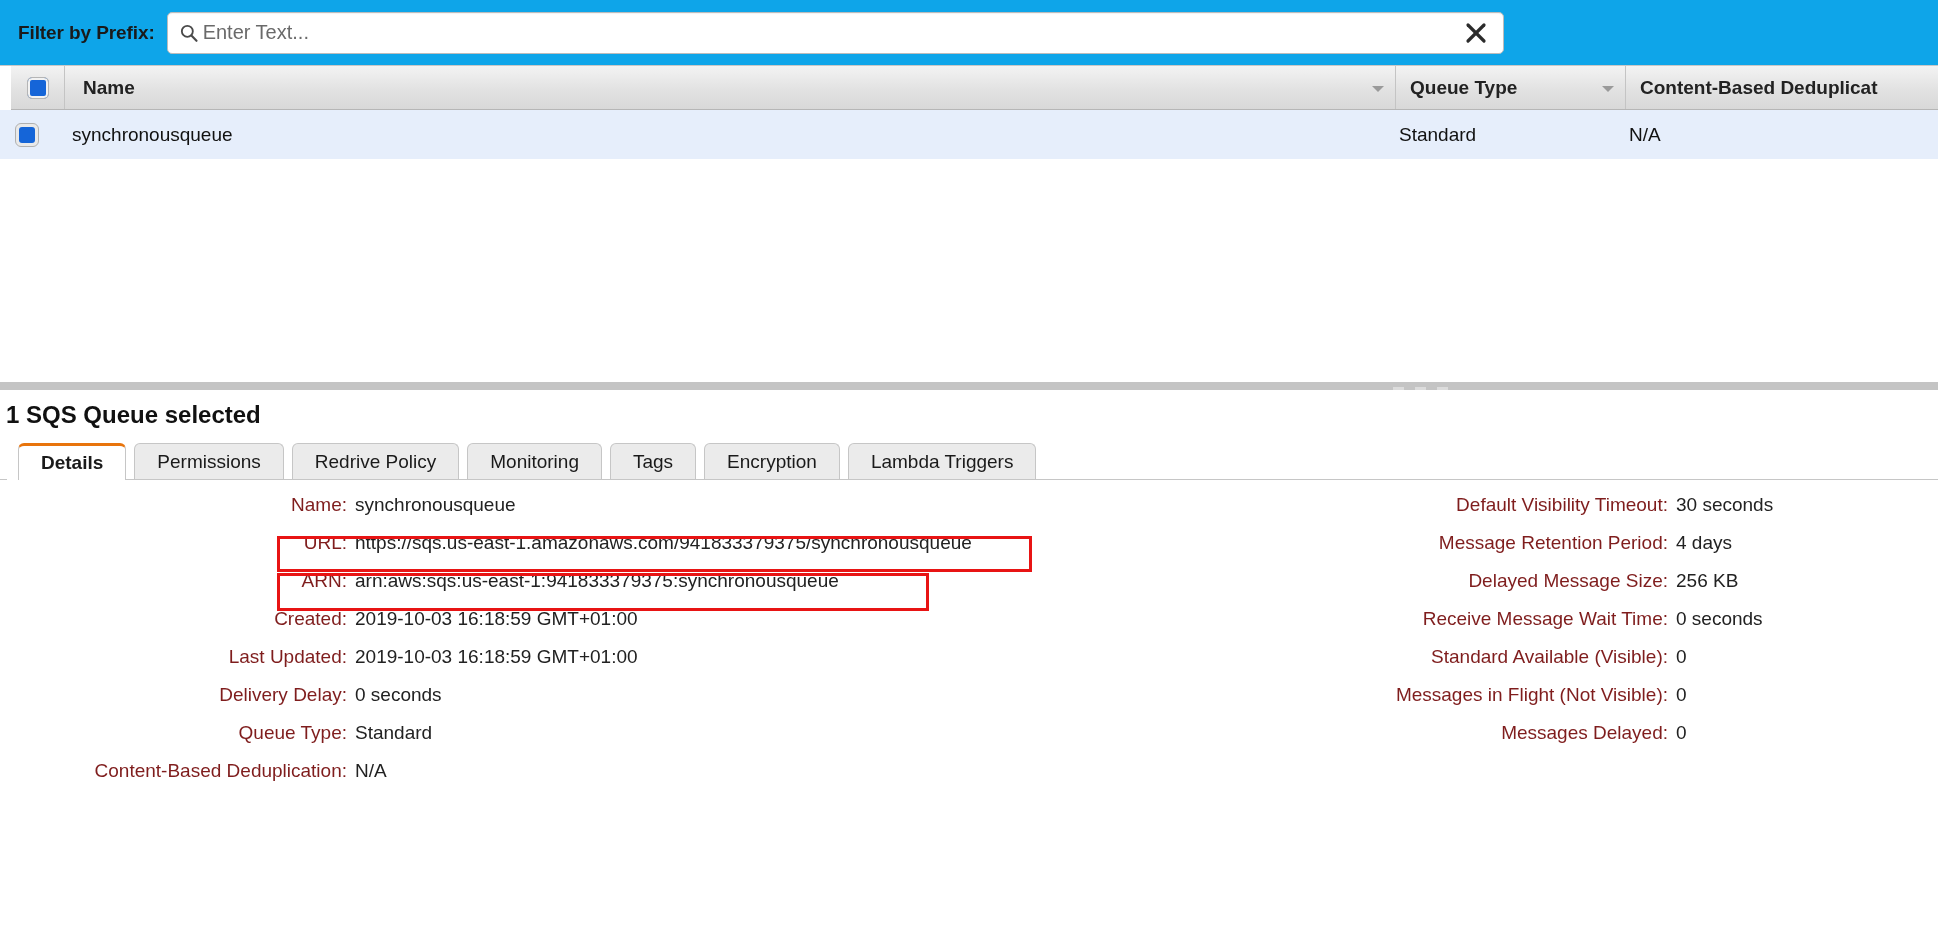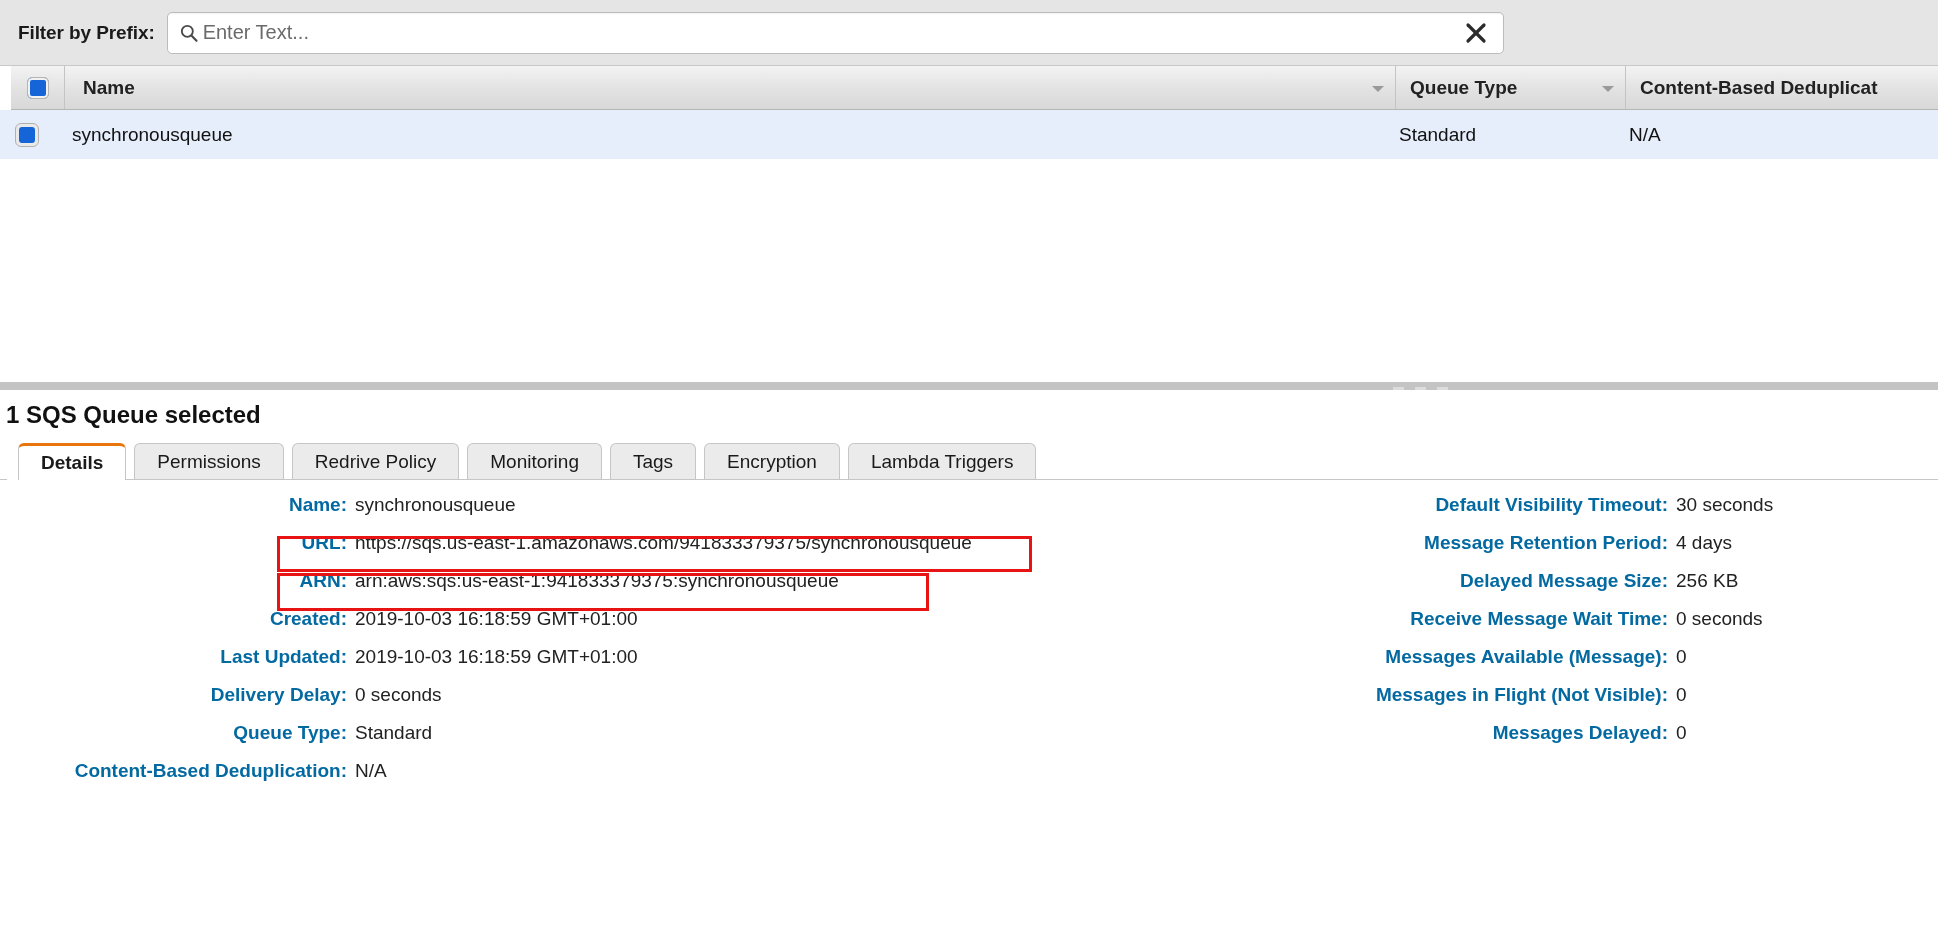--- a/index.html
+++ b/index.html
@@ -16,21 +16,21 @@
     width: 1938px;
     height: 928px;
     background: #ffffff;
   }
 
   
   .filter-bar {
     position: absolute;
     left: 0; top: 0;
     width: 1938px; height: 66px;
-    background: #e5e5e5;
+    background: #0ea5e9;
     border-bottom: 1px solid #c8c8c8;
     display: flex;
     align-items: center;
     padding: 0 10px 0 18px;
   }
   .filter-label {
     font-size: 19px;
     font-weight: bold;
     color: #1a1a1a;
     white-space: nowrap;
@@ -262,22 +262,22 @@
     left: 1000px; top: 14px;
     width: 938px;
   }
   .kv {
     display: flex;
     align-items: baseline;
     height: 38px;
   }
   .kv .k {
     font-size: 19px;
-    font-weight: bold;
-    color: #0369a1;
+    font-weight: normal;
+    color: #7f1d1d;
     text-align: right;
     white-space: nowrap;
   }
   .kv .v {
     font-size: 19px;
     color: #222;
     white-space: nowrap;
     padding-left: 8px;
   }
   .col-left .k { width: 347px; }
@@ -427,21 +427,21 @@
         </div>
         <div class="kv">
           <div class="k">Delayed Message Size:</div>
           <div class="v">256 KB</div>
         </div>
         <div class="kv">
           <div class="k">Receive Message Wait Time:</div>
           <div class="v">0 seconds</div>
         </div>
         <div class="kv">
-          <div class="k">Messages Available (Message):</div>
+          <div class="k">Standard Available (Visible):</div>
           <div class="v">0</div>
         </div>
         <div class="kv">
           <div class="k">Messages in Flight (Not Visible):</div>
           <div class="v">0</div>
         </div>
         <div class="kv">
           <div class="k">Messages Delayed:</div>
           <div class="v">0</div>
         </div>

